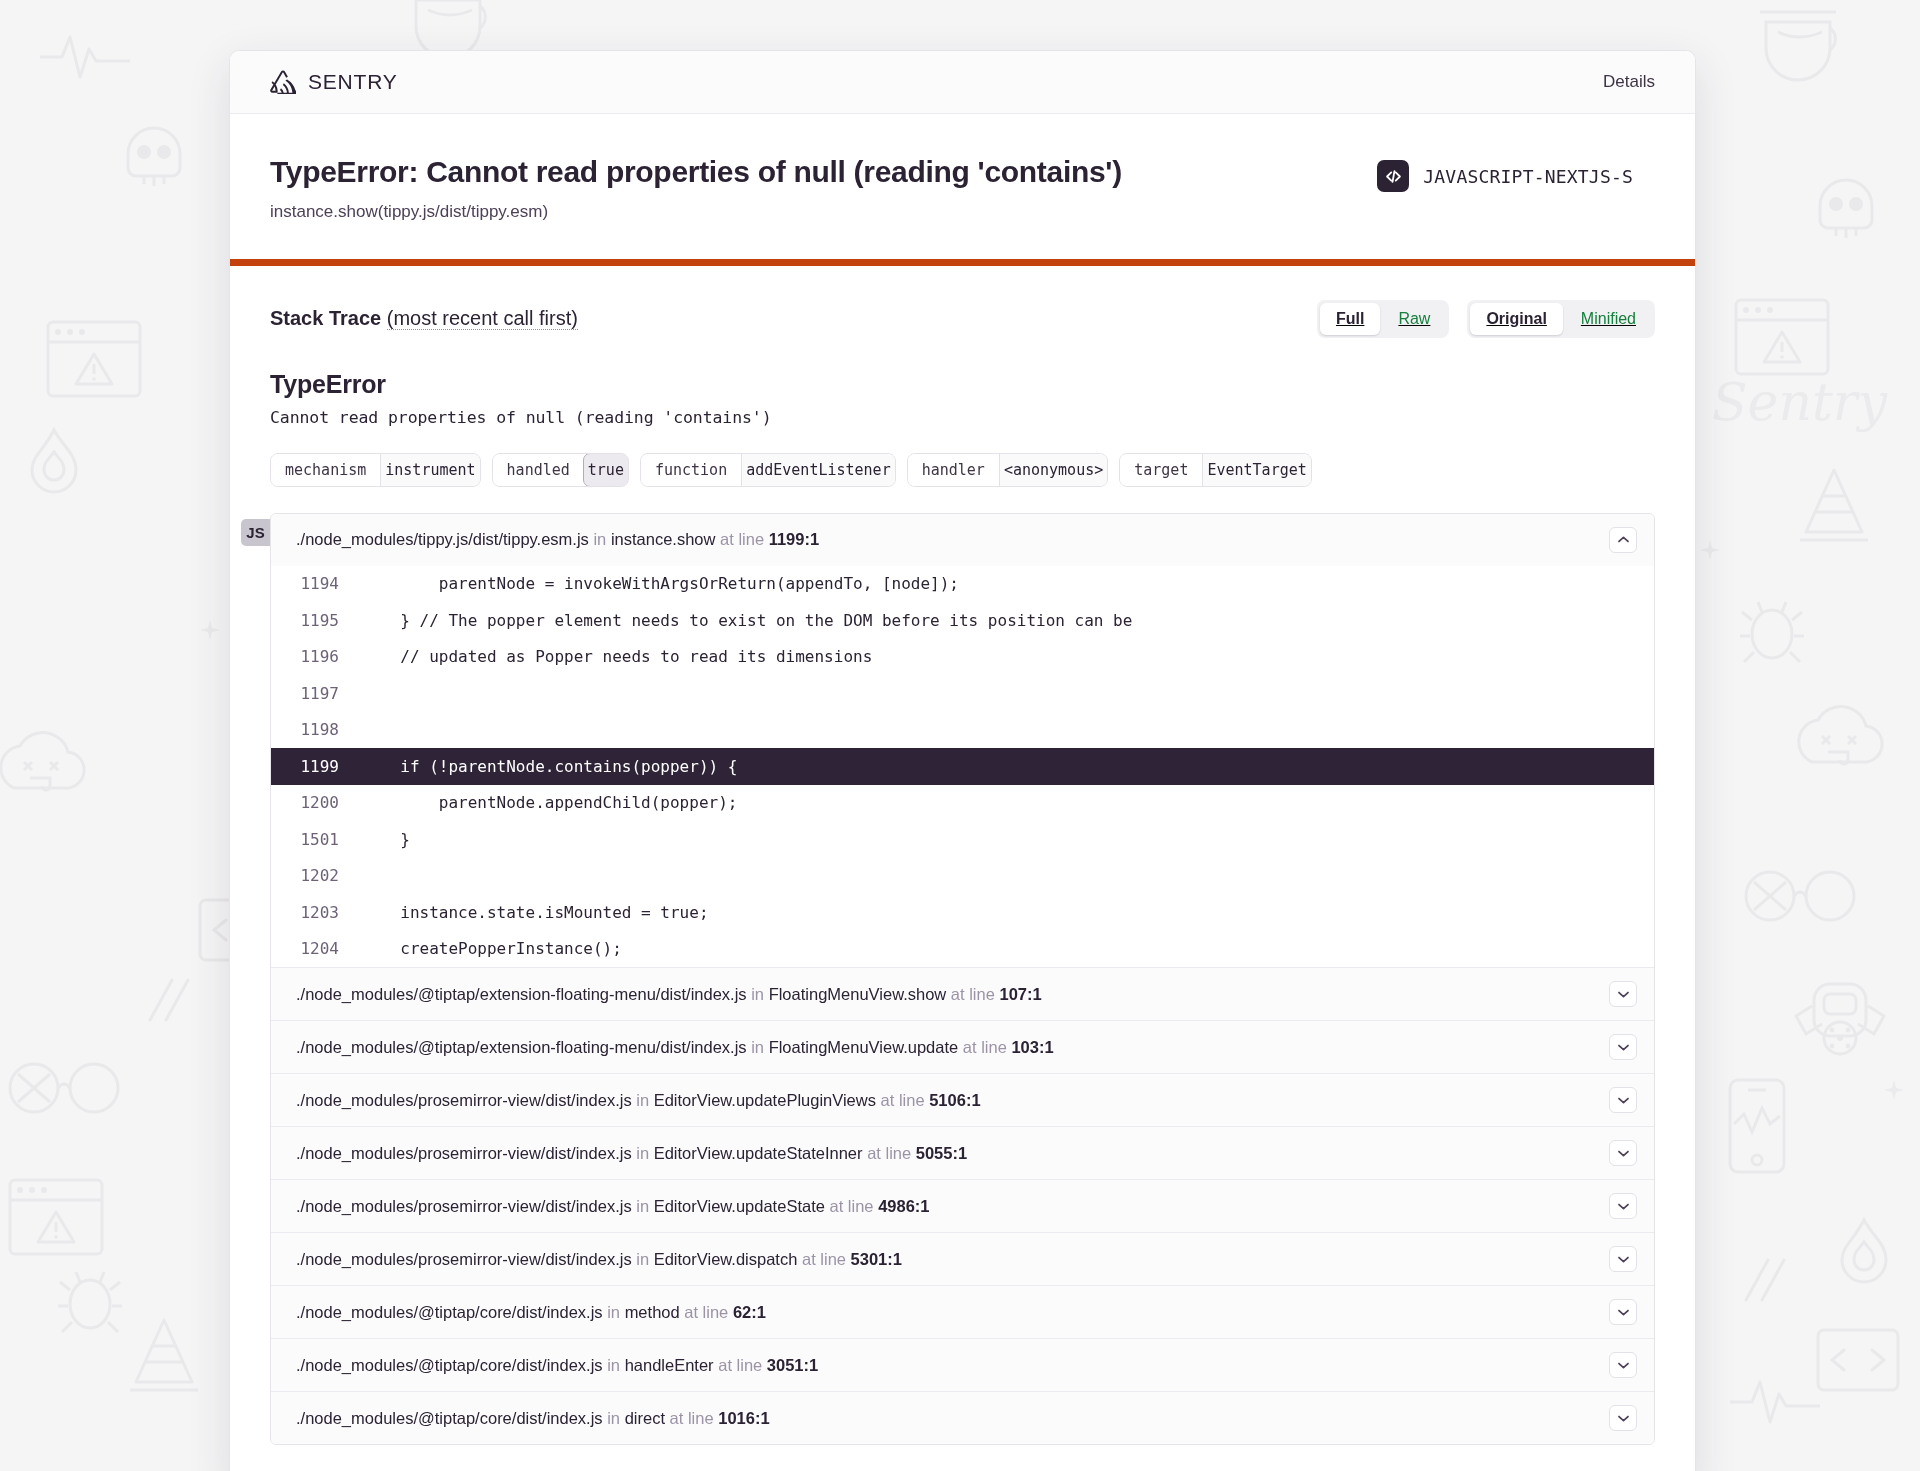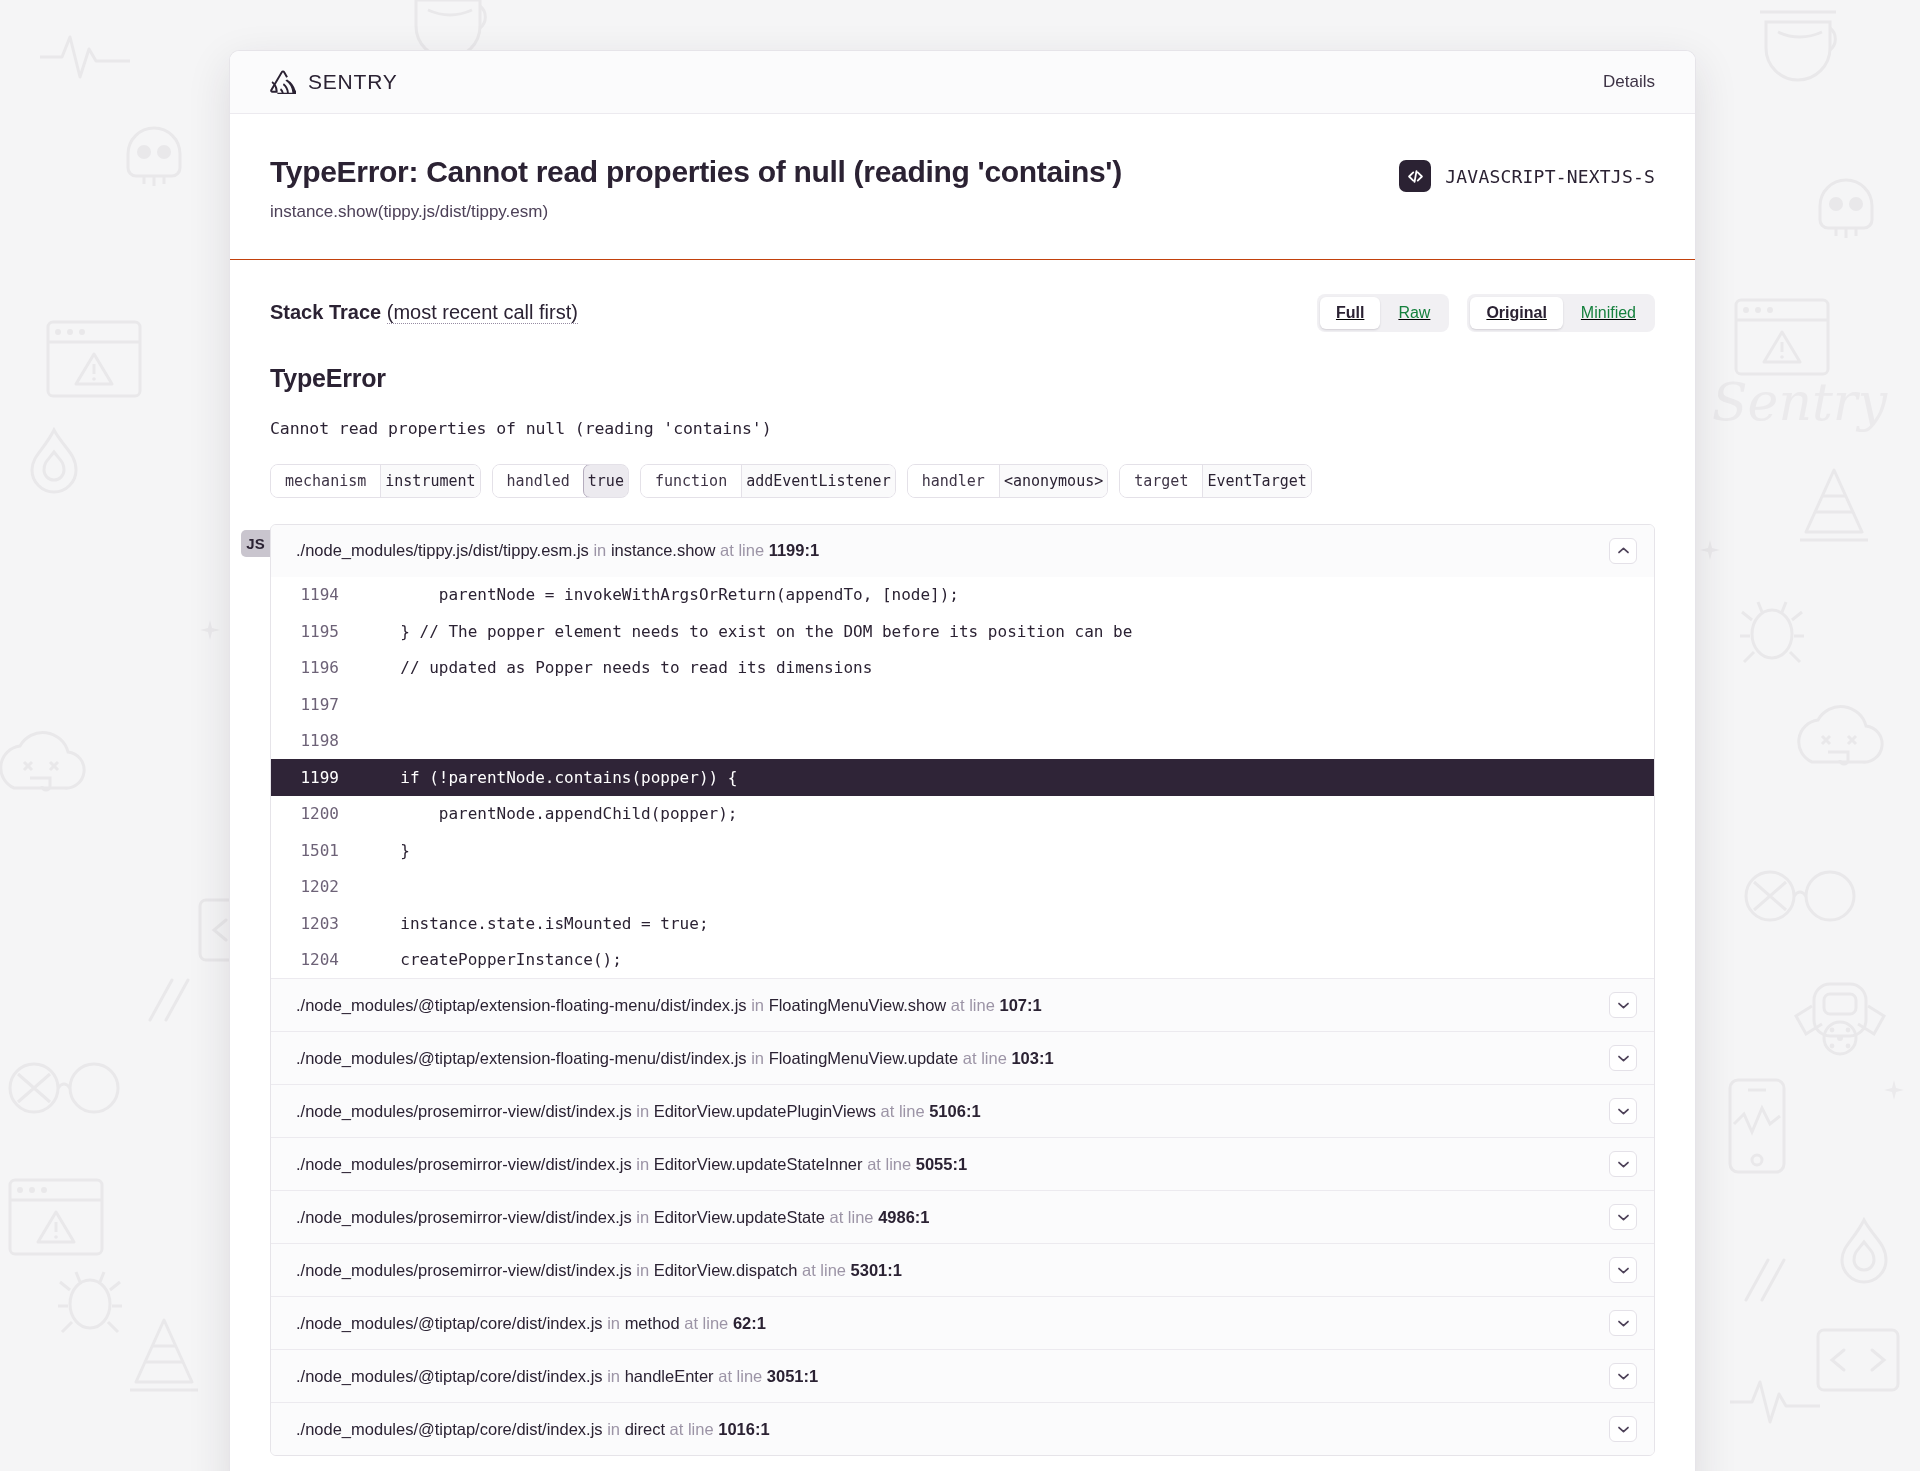--- a/index.html
+++ b/index.html
@@ -64,22 +64,22 @@
     color: #2b2233;
     font-weight: 400;
   }
   .topbar-nav {
     font-size: 17px;
     color: #3e3446;
   }
 
   
   .title-block {
-    padding: 40px 40px 36px 40px;
-    border-bottom: 1px solid #c2410c;
+    padding: 40px 62px 36px 40px;
+    border-bottom: 7px solid #c2410c;
     display: flex;
     justify-content: space-between;
     align-items: flex-start;
     gap: 24px;
   }
   .title-text { min-width: 0; }
   .error-title {
     font-size: 30px;
     font-weight: 700;
     color: #2b2233;
@@ -167,21 +167,21 @@
   }
 
   
   .exc-type {
     font-size: 25px;
     font-weight: 700;
     color: #2b2233;
     letter-spacing: -0.2px;
   }
   .exc-message {
-    margin-top: 26px;
+    margin-top: 9px;
     font-family: "DejaVu Sans Mono", monospace;
     font-size: 16.5px;
     color: #2b2233;
     letter-spacing: -0.1px;
   }
 
   
   .tag-row {
     display: flex;
     flex-wrap: wrap;

